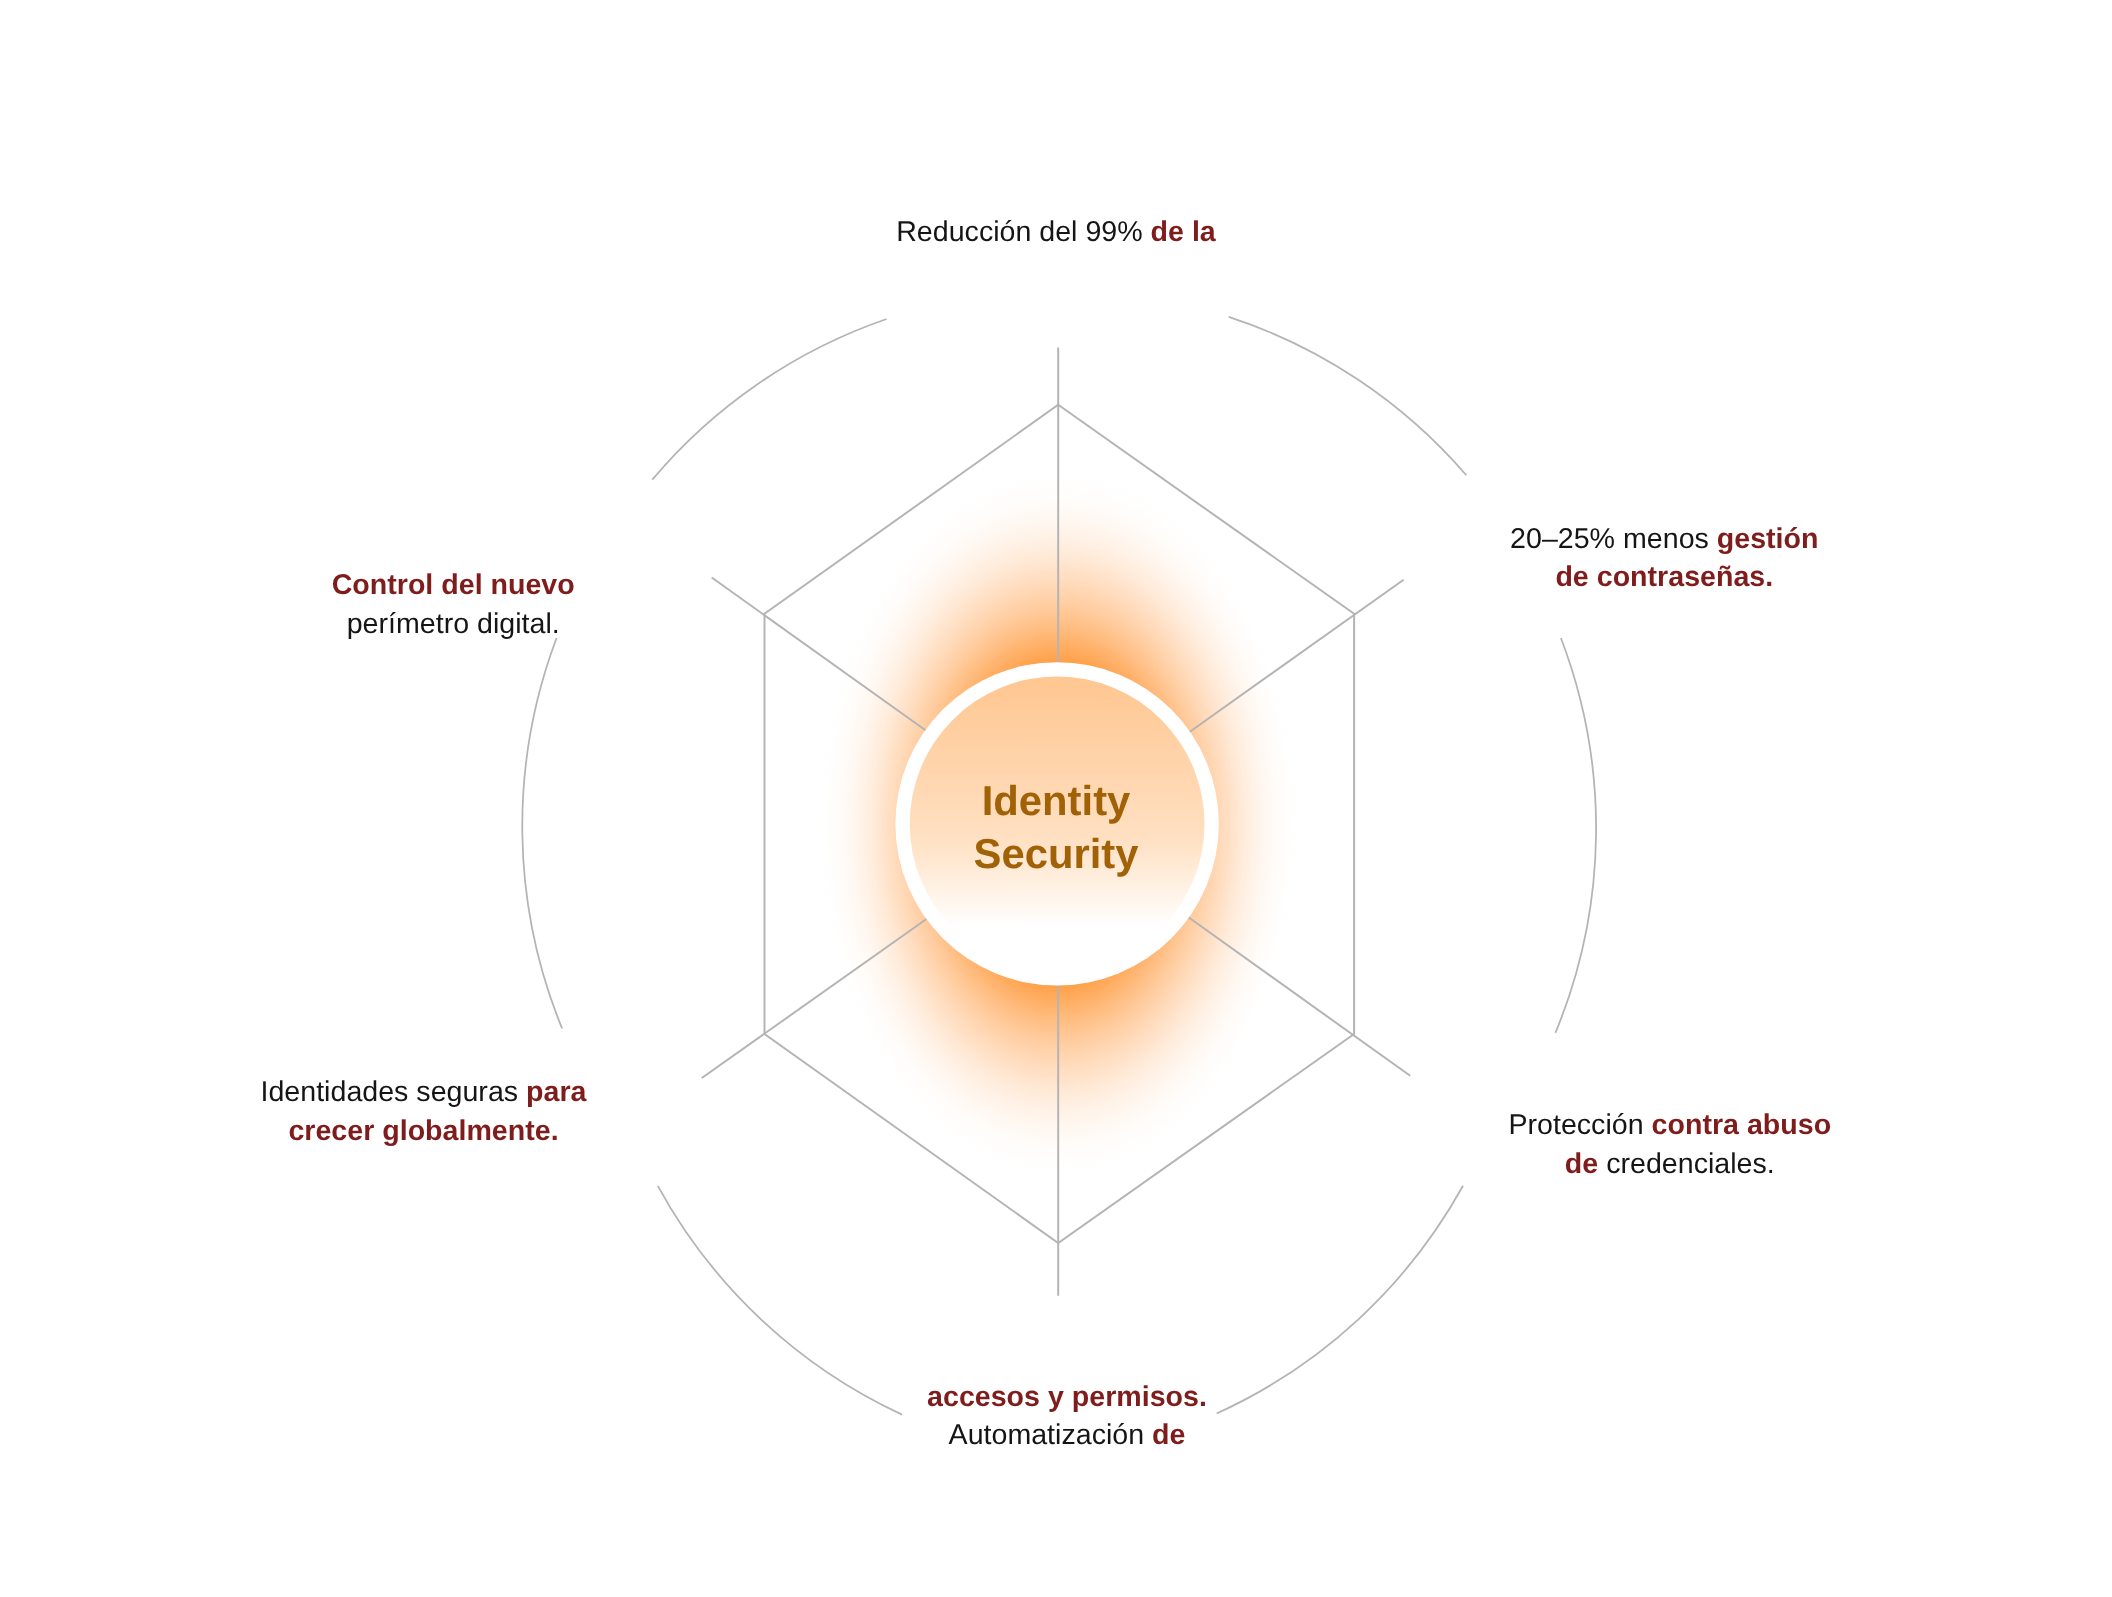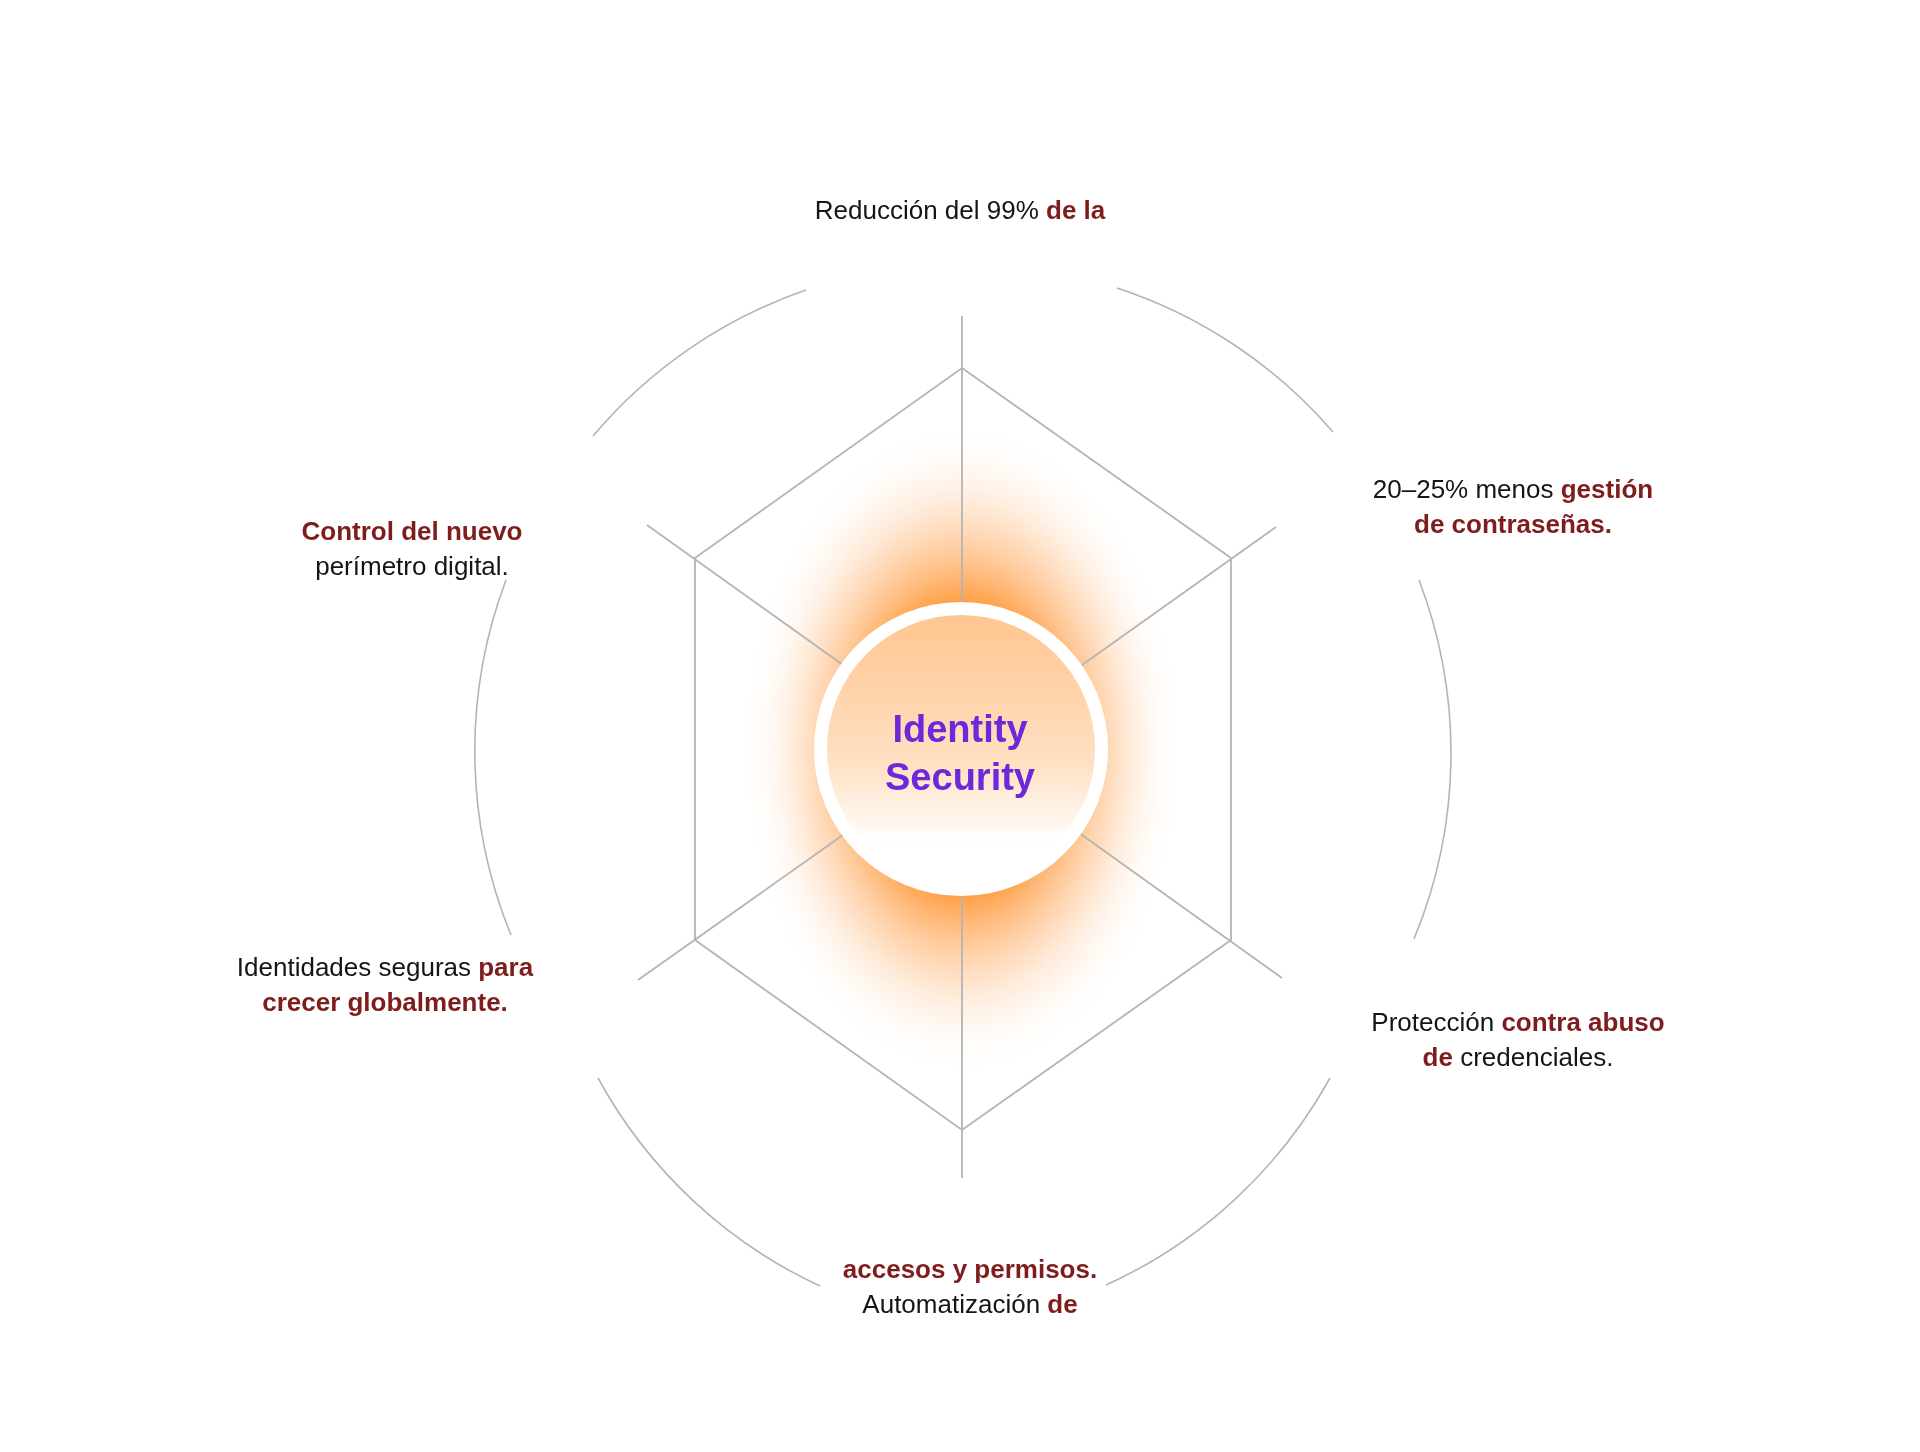--- a/index.html
+++ b/index.html
@@ -54,21 +54,21 @@
     <line x1="647" y1="525" x2="850" y2="670"></line>
     <line x1="1276" y1="527" x2="1075" y2="670"></line>
     <line x1="638" y1="980" x2="850" y2="830"></line>
     <line x1="1282" y1="978" x2="1075" y2="830"></line>
   </g>
 
   <circle cx="961" cy="749" r="147" fill="#FFFFFF"></circle>
   <circle cx="961" cy="749" r="134" fill="url(#disc)"></circle>
 </svg>
 
-<div id="center-title" style="color:#6d28d9;">
+<div id="center-title" style="color:#a16207;">
   <div>Identity</div>
   <div>Security</div>
 </div>
 
 <div class="label" style="left:760px; top:193px; width:400px;">
   <div><b>Reducción del 99%</b><span class="r"> de la</span></div>
 </div>
 
 <div class="label" style="left:1318px; top:472px; width:390px;">
   <div><b>20–25% menos</b><span class="r"> gestión</span></div>
@@ -78,21 +78,21 @@
 <div class="label" style="left:1318px; top:993px; width:400px;margin-top:12px;">
   <div><b>Protección</b><span class="r"> contra abuso</span></div>
   <div><span class="r">de </span><b>credenciales.</b></div>
 </div>
 
 <div class="label" style="left:770px; top:1252px; width:400px;">
   <div><span class="r">accesos y permisos.</span></div>
   <div><b>Automatización</b><span class="r"> de</span></div>
 </div>
 
-<div class="label" style="left:190px; top:950px; width:390px;">
+<div class="label" style="left:190px; top:975px; width:390px;">
   <div><b>Identidades seguras</b><span class="r"> para</span></div>
   <div><span class="r">crecer globalmente.</span></div>
 </div>
 
 <div class="label" style="left:247px; top:480px; width:330px;margin-top:34px;">
   <div><span class="r">Control del nuevo</span></div>
   <div><b>perímetro digital.</b></div>
 </div>
 
 </body></html>

